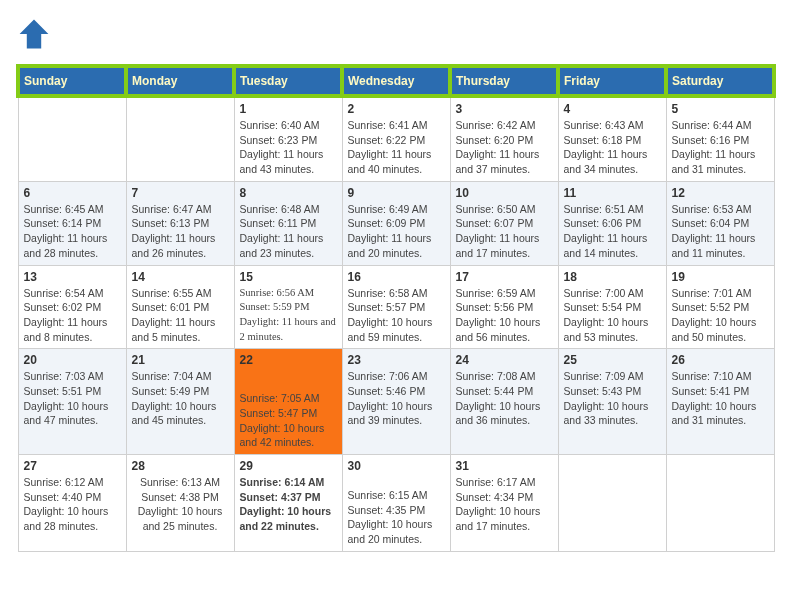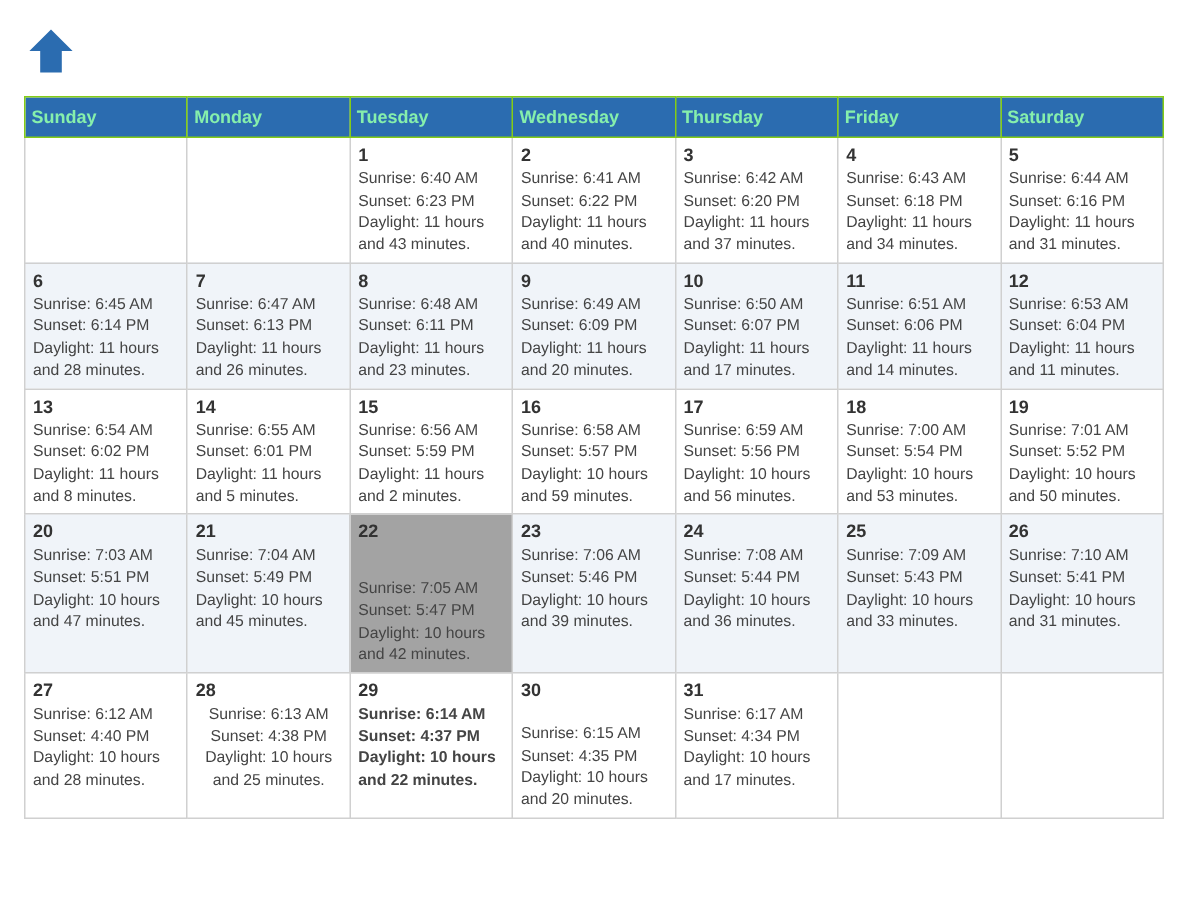--- a/index.html
+++ b/index.html
@@ -46,26 +46,26 @@
       font-size: 15px;
       color: #555;
     }
     .calendar {
       width: 100%;
       border-collapse: collapse;
       font-size: 11px;
     }
     .calendar th {
       background-color: #2b6cb0;
-      color: #86efac;
+      color: #fef9c3;
       padding: 6px 4px;
       text-align: left;
       font-size: 12px;
       font-weight: bold;
-      border: 1px solid #84cc16;
+      border: 4px solid #84cc16;
     }
     .calendar td {
       border: 1px solid #d0d0d0;
       vertical-align: top;
       padding: 4px 5px;
       width: 107px;
       min-height: 80px;
       background: #fff;
     }
     .calendar tr:nth-child(even) td {
@@ -205,21 +205,21 @@
 Daylight: 11 hours and 8 minutes.</div>
         </td>
         <td>
           <span class="day-num">14</span>
           <div class="day-info" style="white-space: pre-line;">Sunrise: 6:55 AM
 Sunset: 6:01 PM
 Daylight: 11 hours and 5 minutes.</div>
         </td>
         <td>
           <span class="day-num">15</span>
-          <div class="day-info" style="white-space: pre-line;">Sunrise: 6:56 AM
+          <div class="day-info" style="white-space: pre-line; font-family: Liberation Serif, serif;">Sunrise: 6:56 AM
 Sunset: 5:59 PM
 Daylight: 11 hours and 2 minutes.</div>
         </td>
         <td>
           <span class="day-num">16</span>
           <div class="day-info" style="white-space: pre-line;">Sunrise: 6:58 AM
 Sunset: 5:57 PM
 Daylight: 10 hours and 59 minutes.</div>
         </td>
         <td>
@@ -247,21 +247,21 @@
           <div class="day-info" style="white-space: pre-line;">Sunrise: 7:03 AM
 Sunset: 5:51 PM
 Daylight: 10 hours and 47 minutes.</div>
         </td>
         <td style="background: rgb(240, 244, 249);">
           <span class="day-num">21</span>
           <div class="day-info" style="white-space: pre-line;">Sunrise: 7:04 AM
 Sunset: 5:49 PM
 Daylight: 10 hours and 45 minutes.</div>
         </td>
-        <td style="background: #a3a3a3;">
+        <td style="background: #f97316;">
           <span class="day-num">22</span>
           <div class="day-info" style="white-space: pre-line; margin-top: 24px;">Sunrise: 7:05 AM
 Sunset: 5:47 PM
 Daylight: 10 hours and 42 minutes.</div>
         </td>
         <td style="background: rgb(240, 244, 249);">
           <span class="day-num">23</span>
           <div class="day-info" style="white-space: pre-line;">Sunrise: 7:06 AM
 Sunset: 5:46 PM
 Daylight: 10 hours and 39 minutes.</div>

